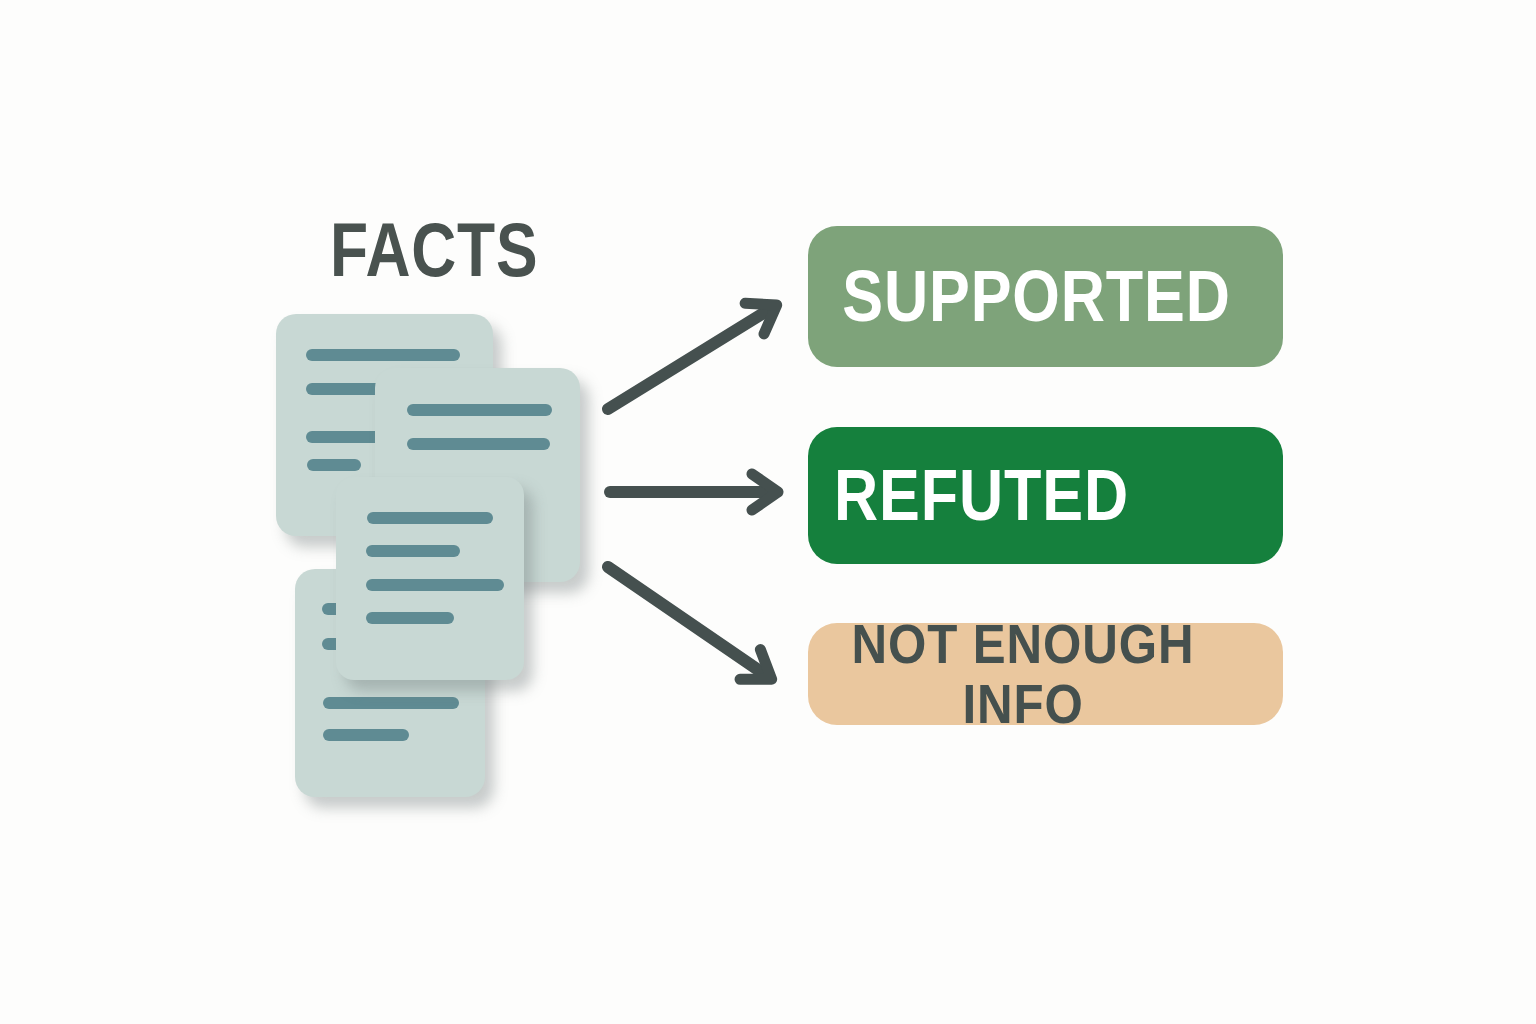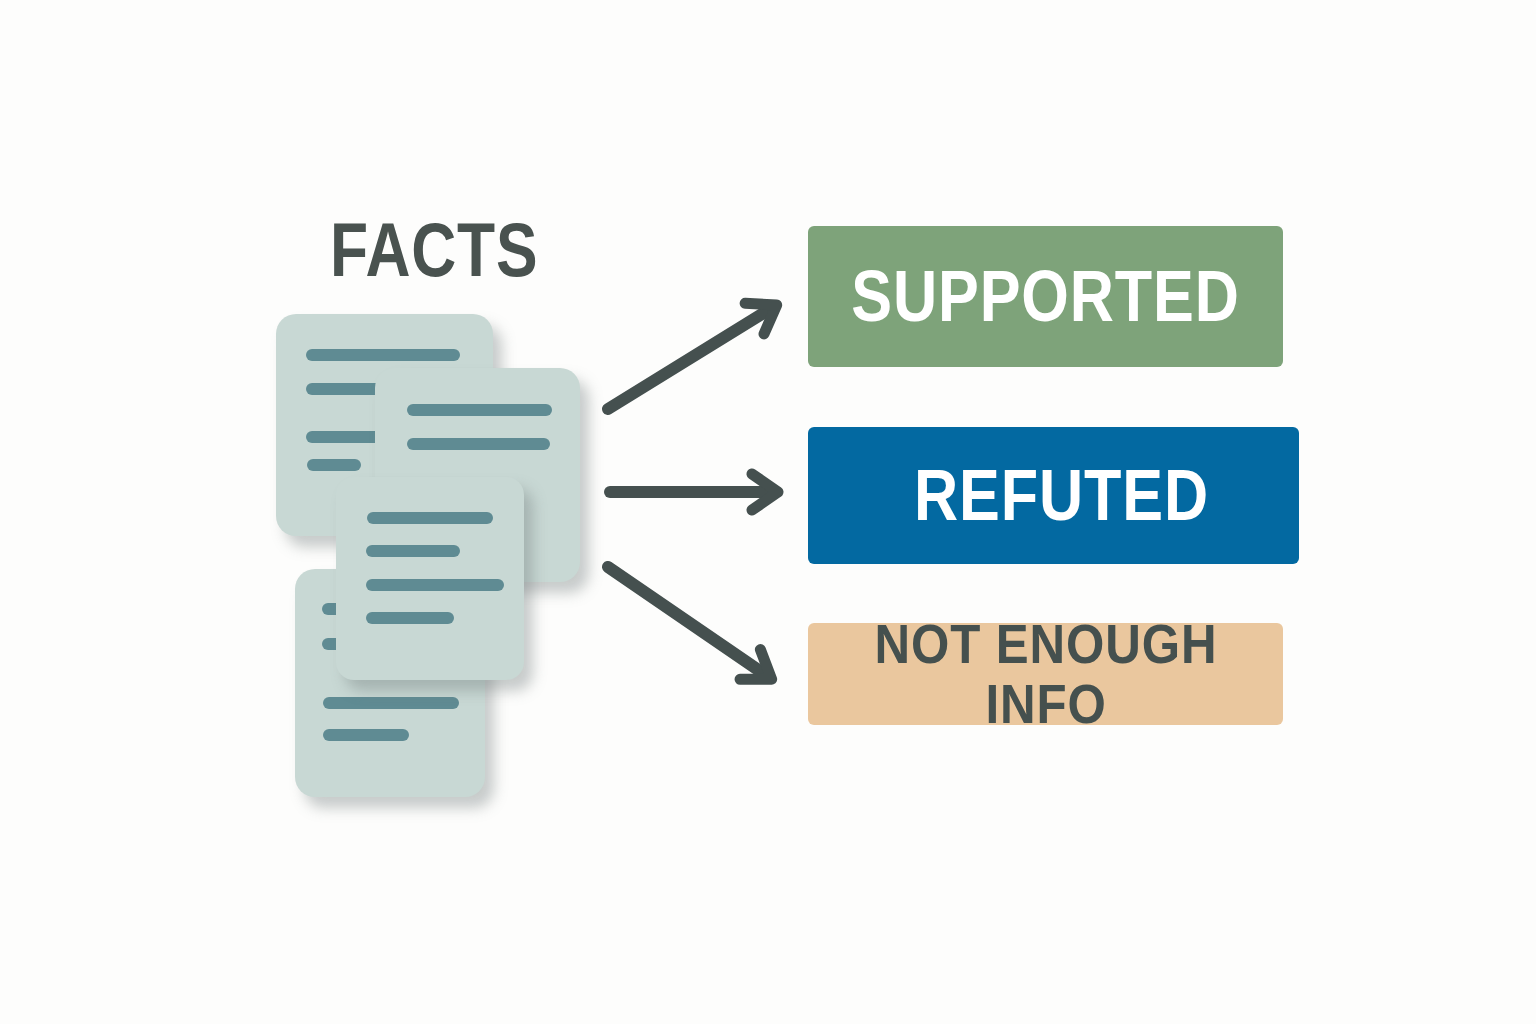--- a/index.html
+++ b/index.html
@@ -71,24 +71,24 @@
     width: 1536px; height: 1024px;
     z-index: 5;
     pointer-events: none;
   }
 
   
   .category-box {
     position: absolute;
     left: 808px;
     width: 475px;
-    border-radius: 6px;
+    border-radius: 29px;
     display: flex;
     align-items: center;
-    justify-content: center;
+    justify-content: flex-start;
     z-index: 6;
   }
   #box-supported { top: 226px; height: 141px; }
   #box-refuted   { top: 427px; height: 137px; }
   #box-not-enough-info { top: 623px; height: 102px; }
 
   .category-label {
     font-weight: 700;
     font-size: 72px;
     letter-spacing: 1px;
@@ -146,21 +146,21 @@
     </defs>
     <line x1="608" y1="409" x2="775" y2="306" stroke-width="12" stroke-linecap="round" marker-end="url(#arrowhead)" stroke="#45504F"></line>
     <line x1="610" y1="492" x2="776" y2="492" stroke-width="12" stroke-linecap="round" marker-end="url(#arrowhead)" stroke="#45504F"></line>
     <line x1="608" y1="567" x2="770" y2="678" stroke-width="12" stroke-linecap="round" marker-end="url(#arrowhead)" stroke="#45504F"></line>
   </svg>
 
   <div class="category-box" id="box-supported" style="background-color: rgb(126, 163, 122);">
     <span class="category-label" style="color: rgb(255, 255, 255);">SUPPORTED</span>
   </div>
 
-  <div class="category-box" id="box-refuted" style="background-color: #0369a1; padding-left: 16px;">
+  <div class="category-box" id="box-refuted" style="background-color: #15803d;">
     <span class="category-label" style="color: rgb(255, 255, 255);">REFUTED</span>
   </div>
 
   <div class="category-box" id="box-not-enough-info" style="background-color: rgb(234, 199, 158);">
     <span class="category-label" style="color: rgb(69, 80, 78);">NOT ENOUGH INFO</span>
   </div>
 
 </div>
 
 </body></html>

